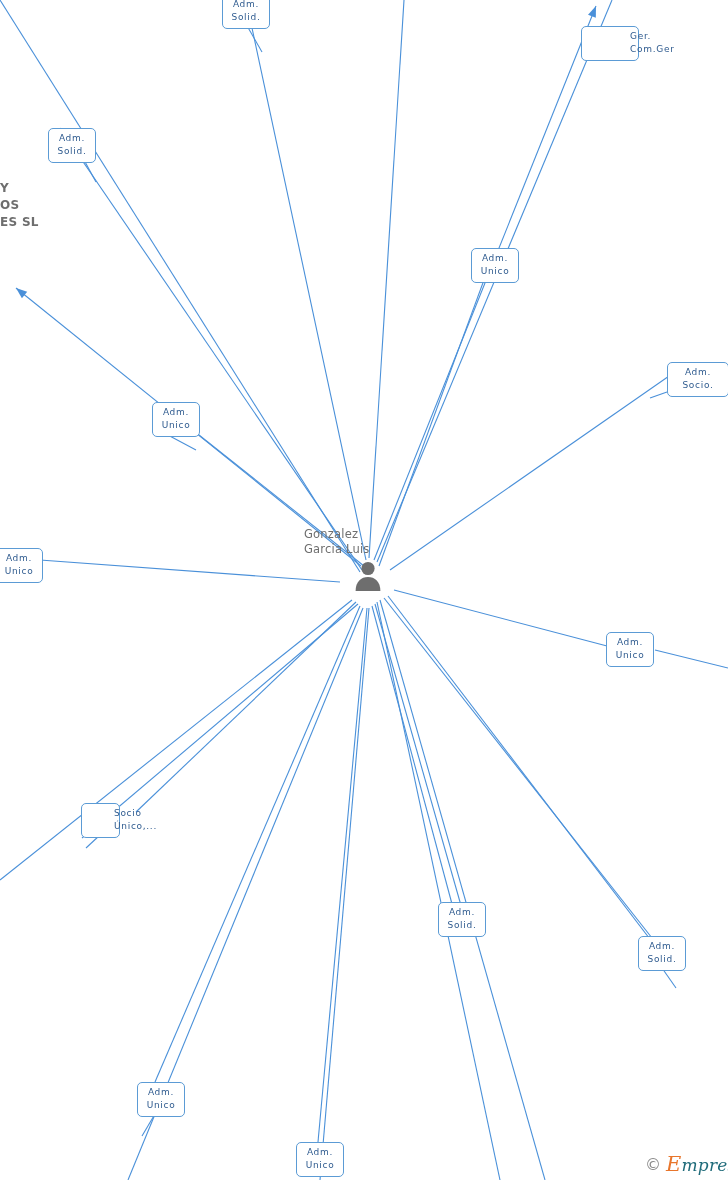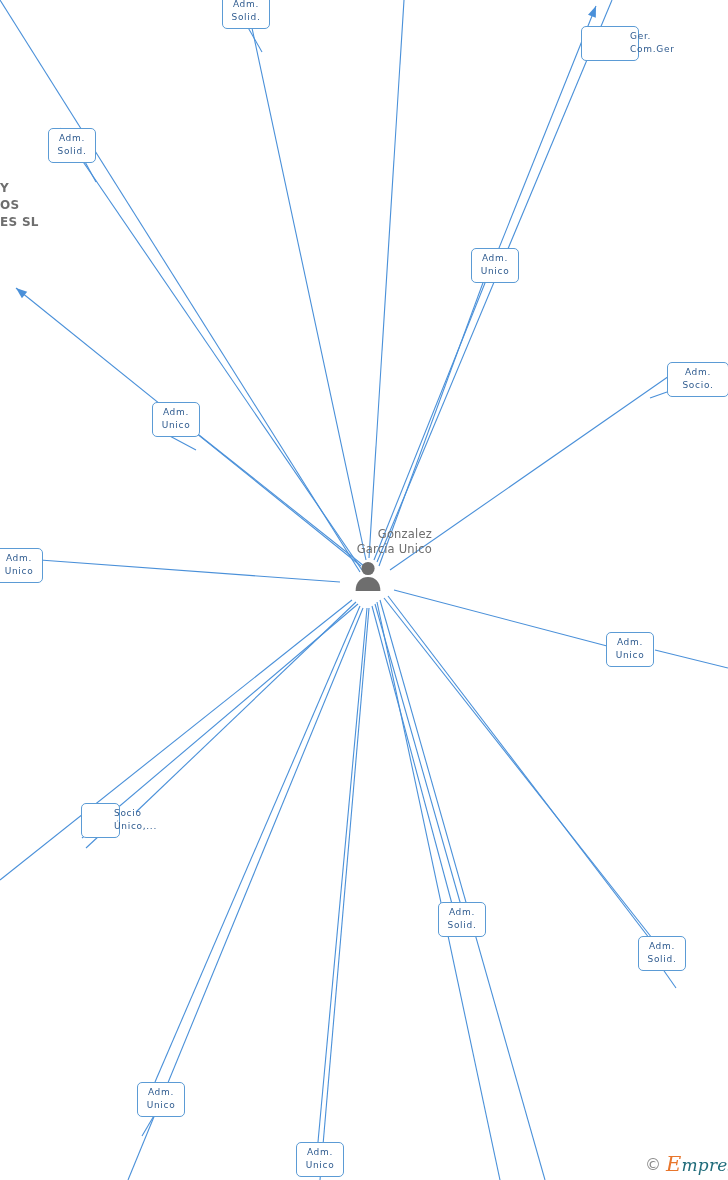--- a/index.html
+++ b/index.html
@@ -38,21 +38,21 @@
     text-align: center;
     padding: 3px 5px 4px 5px;
     white-space: nowrap;
     box-shadow: 0 0 0 0 transparent;
   }
   .node-label .ln {
     display: block;
   }
   .center-node {
     position: absolute;
-    text-align: right;
+    text-align: left;
   }
   .center-node .cname {
     font-family: "DejaVu Sans", sans-serif;
     font-size: 11.5px;
     line-height: 15px;
     color: #6e6e6e;
     letter-spacing: 0.2px;
     white-space: nowrap;
   }
   .center-node .cicon {
@@ -190,21 +190,21 @@
         <span class="ln">Unico</span>
       </div>
       <div class="node-label" style="left: 296px; top: 1142px; width: 48px;">
         <span class="ln">Adm.</span>
         <span class="ln">Unico</span>
       </div>
     </div>
 
   <div class="center-node" style="left:304px; top:527px; width:128px;">
     <div class="cname">Gonzalez</div>
-    <div class="cname">Garcia Unico</div>
+    <div class="cname">Garcia Luis</div>
     <div class="cicon">
       <svg width="32" height="32" viewBox="0 0 32 32" xmlns="http://www.w3.org/2000/svg">
         <circle cx="16" cy="9.5" r="6.6" fill="#6e6e6e"></circle>
         <path d="M3.6 32 C3.6 22.6 9.2 18 16 18 C22.8 18 28.4 22.6 28.4 32 Z" fill="#6e6e6e"></path>
       </svg>
     </div>
   </div>
 
   <div class="plain-text" style="left:0px; top:180px;">
     <div>Y</div>

